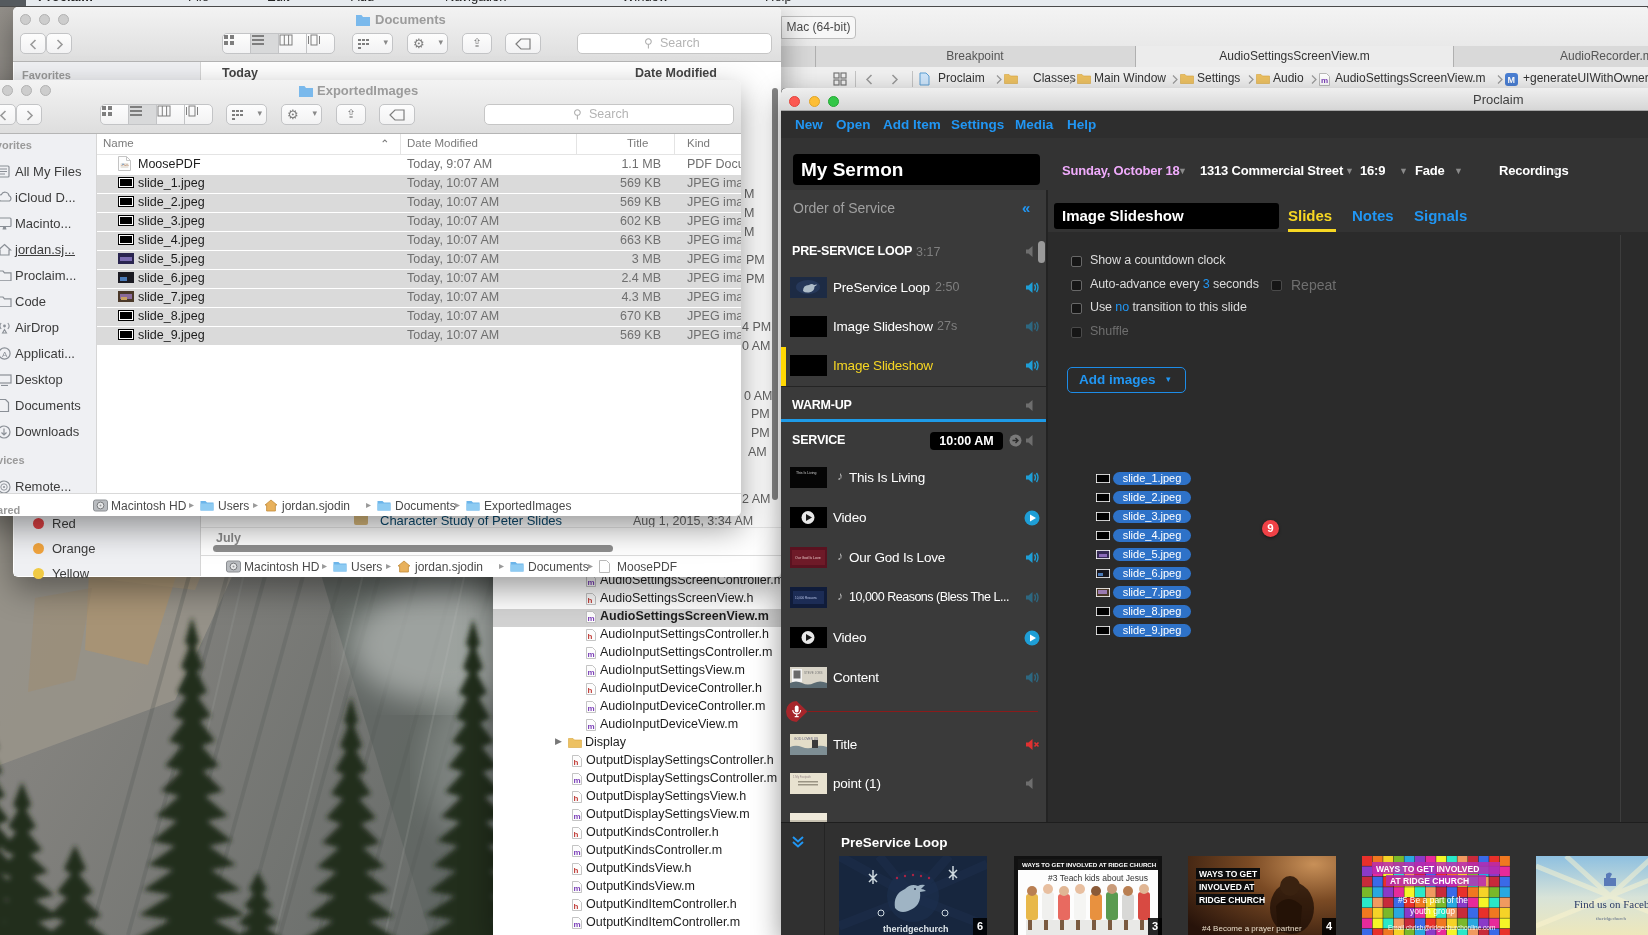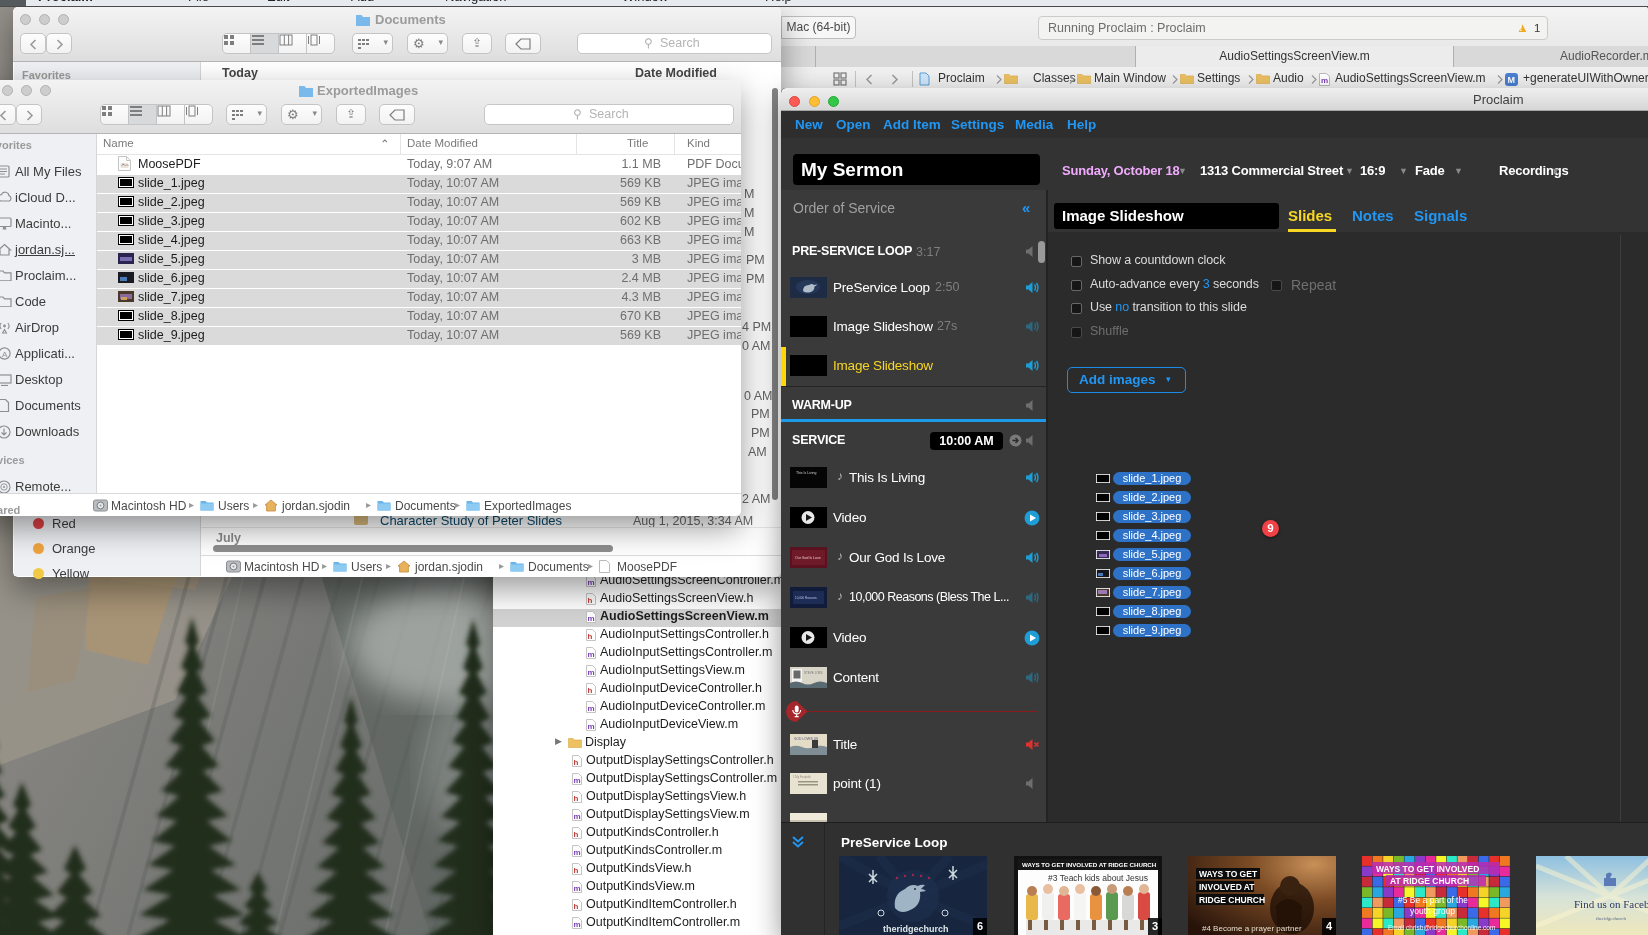--- a/index.html
+++ b/index.html
@@ -56,28 +56,23 @@
           <path d="M22 782 L31 805 L26 810 L36 827 L28 832 L42 850 L30 855 L48 872 L33 877 L54 895 L35 900 L60 917 L38 922 L66 940 L-22 940 L6 922 L-16 917 L9 900 L-10 895 L11 877 L-4 872 L14 855 L2 850 L16 832 L8 827 L18 810 L13 805 Z" fill="#232e1c"></path>
           <path d="M75 845 L86 869 L79 874 L93 892 L83 898 L101 916 L86 921 L109 940 L41 940 L64 921 L49 916 L67 898 L57 892 L71 874 L64 869 Z" fill="#232e1c"></path>
           <path d="M-12 700 L-5 724 L-9 729 L-2 748 L-8 753 L2 772 L-6 777 L5 796 L-5 801 L9 820 L-3 825 L13 844 L-2 849 L16 868 L-0 873 L20 892 L2 897 L24 916 L3 921 L28 940 L-52 940 L-27 921 L-48 916 L-26 897 L-44 892 L-24 873 L-40 868 L-22 849 L-37 844 L-21 825 L-33 820 L-19 801 L-29 796 L-18 777 L-26 772 L-16 753 L-22 748 L-15 729 L-19 724 Z" fill="#232e1c"></path>
           <path d="M258 872 L267 889 L262 894 L272 906 L264 911 L278 923 L266 928 L284 940 L232 940 L250 928 L238 923 L252 911 L244 906 L254 894 L249 889 Z" fill="#232e1c"></path>
 </g>
 </svg>
     </div>
 <div class="abs" style="left:493px;top:5px;width:1155px;height:930px;background:#fff;border-radius:5px 5px 0 0;box-shadow:0 12px 32px rgba(0,0,0,.4);">
 <div class="abs" style="left:0;top:0;width:1155px;height:41px;background:linear-gradient(#f4f4f4,#e9e9e9);border-radius:5px 5px 0 0;border-bottom:1px solid #b9b9b9;"></div>
 <div class="abs" style="left:288px;top:11px;width:75px;height:23px;background:#f7f7f7;border:1px solid #bdbdbd;border-radius:0 4px 4px 0;box-sizing:border-box;color:#4a4a4a;font-size:12px;line-height:21px;text-align:center;">Mac (64-bit)</div>
-<div class="abs" style="left:545px;top:11px;width:510px;height:24px;background:#f3f3f1;border:1px solid #cbcbcb;border-radius:4px;box-sizing:border-box;">
-        <span class="abs" style="left:9px;top:0;line-height:22px;font-size:12.5px;color:#6d6d6d;">Running Proclaim : Proclaim</span>
-        <span class="abs" style="left:477px;top:0;line-height:22px;font-size:13px;color:#efab20;">▲</span>
-        <span class="abs" style="left:480.5px;top:1px;line-height:22px;font-size:8px;color:#fff;font-weight:700;">!</span>
-        <span class="abs" style="left:495px;top:0;line-height:22px;font-size:11.5px;color:#3a3a3a;">1</span>
-      </div>
 <div class="abs" style="left:0;top:41px;width:1155px;height:21px;background:#d9d9d9;border-bottom:1px solid #ababab;box-sizing:content-box;"></div>
 <div class="abs" style="left:322px;top:41px;width:1px;height:21px;background:#b0b0b0;"></div>
+<div class="abs" style="left:322px;top:41px;width:320px;height:21px;color:#555;font-size:12px;line-height:21px;text-align:center;">Breakpoint</div>
 <div class="abs" style="left:642px;top:41px;width:319px;height:21px;background:#ececec;border-left:1px solid #b0b0b0;border-right:1px solid #b0b0b0;box-sizing:border-box;color:#333;font-size:12px;line-height:21px;text-align:center;">AudioSettingsScreenView.m</div>
 <div class="abs" style="left:1067px;top:41px;width:88px;height:21px;color:#555;font-size:12px;line-height:21px;">AudioRecorder.m</div>
 <div class="abs" style="left:0;top:62px;width:1155px;height:25px;background:#f0f0f0;border-bottom:1px solid #c9c9c9;box-sizing:border-box;"></div>
 <div class="abs" style="left:0;top:62px;width:1155px;height:25px;overflow:hidden;">
         <svg class="abs" style="left:340px;top:5px;" width="14" height="14" viewBox="0 0 14 14">
           <g fill="none" stroke="#777" stroke-width="1.2">
             <rect x="1" y="1" width="5" height="5"></rect>
             <rect x="8" y="1" width="5" height="5"></rect>
             <rect x="1" y="8" width="5" height="5"></rect>
             <rect x="8" y="8" width="5" height="5"></rect>

